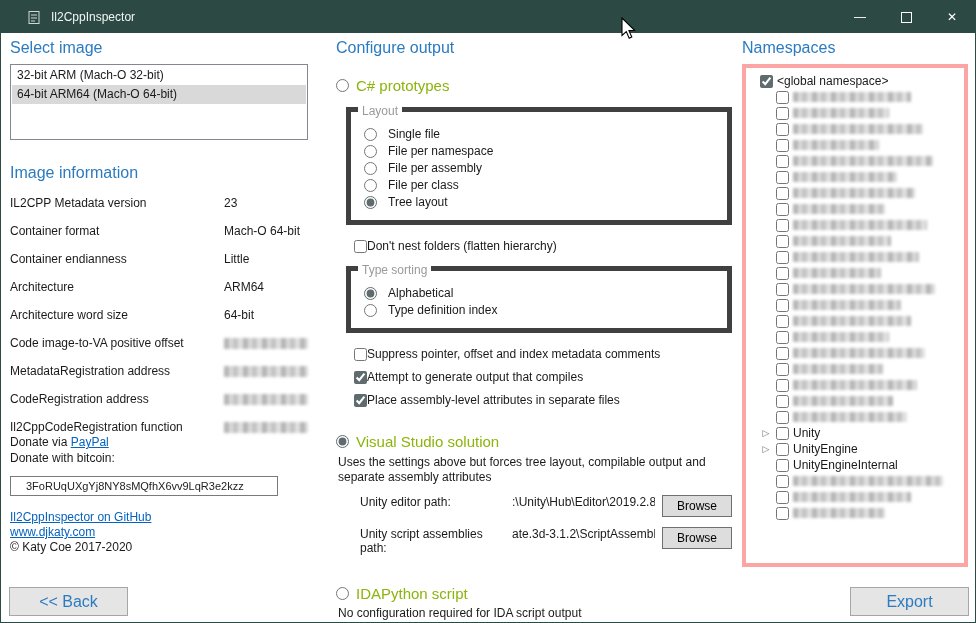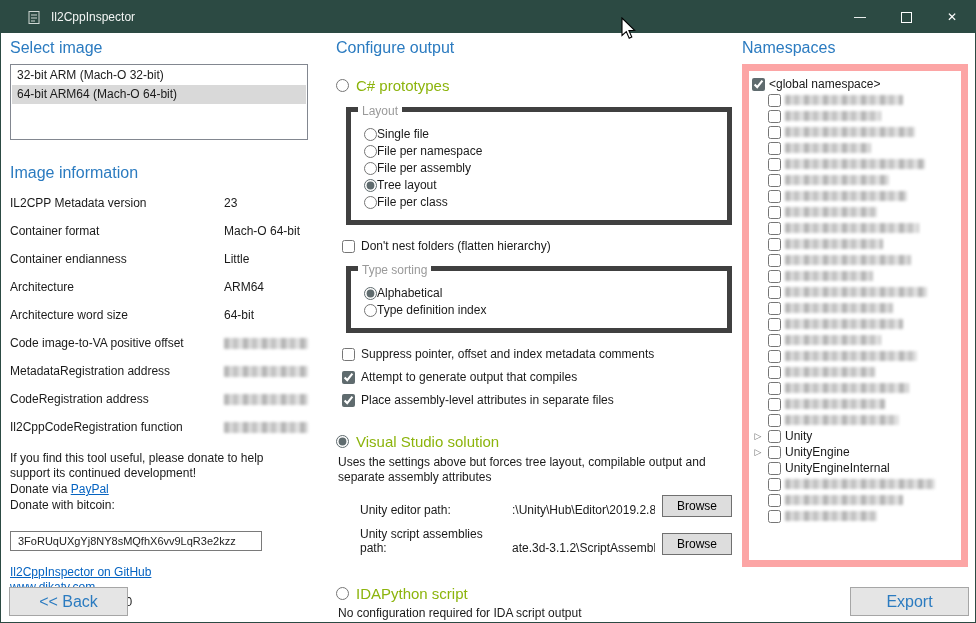--- a/index.html
+++ b/index.html
@@ -26,47 +26,47 @@
   .col-left{position:absolute;left:9px;top:38px;width:298px;font-size:12px;color:#1a1a1a;}
   .listbox{border:1px solid #828790;height:76px;margin-top:7px;padding:1px;box-sizing:border-box;}
   .listbox .item{padding:2px 5px;height:15px;line-height:15px;cursor:default;}
   .listbox .item.selected{background:#d9d9d9;}
   .info-heading{margin-top:24px;}
   .info-row{display:flex;align-items:center;margin-top:14px;}
   .info-label{flex:0 0 214px;}
   .info-value{flex:1;}
   .donate-text{margin-top:17px;line-height:15px;width:292px;}
   .donate-line{margin-top:1px;line-height:15px;}
-  .bitcoin-input{width:236px;height:16px;border:1px solid #7a7a7a;font-family:inherit;font-size:11px;padding:1px 7px;margin-top:18px;color:#222;}
+  .bitcoin-input{width:236px;height:16px;border:1px solid #7a7a7a;font-family:inherit;font-size:11px;padding:1px 15px;margin-top:10px;color:#222;}
   .links-block{margin-top:14px;line-height:15px;}
   .copyright{line-height:15px;}
 
   .big-btn{position:absolute;background:#e5e5e5;border:1px solid #a6a6a6;color:#2b7bc0;font-size:16px;font-family:inherit;cursor:pointer;}
   .back-btn{left:8px;top:586px;width:119px;height:29px;}
   .export-btn{left:849px;top:586px;width:119px;height:29px;}
 
   
   .col-mid{position:absolute;left:335px;top:38px;width:396px;font-size:12px;color:#1a1a1a;}
   .radio-head{display:flex;align-items:center;gap:7px;margin-top:20px;}
   .radio-head.first{margin-top:20px;}
   .groupbox{border:5px solid #404040;position:relative;margin:13px 0 0 10px;padding:12px 10px 8px 13px;}
   .group-label{position:absolute;top:-8px;left:7px;background:#fff;padding:0 4px;color:#9a9a9a;}
-  .opt-row{display:flex;align-items:center;gap:0;margin:3px 0;}
-  .chk-row{display:flex;align-items:center;gap:6px;margin:14px 0 0 6px;}
+  .opt-row{display:flex;align-items:center;gap:11px;margin:3px 0;}
+  .chk-row{display:flex;align-items:center;margin:14px 0 0 18px;}
   .chk-row.tight{margin-top:9px;}
   .vs-desc{margin:5px 0 0 2px;line-height:15px;width:392px;}
-  .path-row{display:flex;align-items:flex-end;margin:10px 0 0 24px;}
+  .path-row{display:flex;align-items:flex-start;margin:10px 0 0 24px;}
   .path-label{flex:0 0 152px;}
   .path-value{flex:1;text-align:right;margin-right:7px;white-space:nowrap;overflow:hidden;}
   .browse-btn{width:70px;height:22px;background:#dddddd;border:1px solid #707070;font-size:12px;font-family:inherit;cursor:pointer;}
   .ida-desc{margin:4px 0 0 2px;line-height:15px;}
 
   
   .col-right{position:absolute;left:741px;top:38px;width:226px;font-size:12px;color:#1a1a1a;}
-  .ns-list{border:7px solid #fca5a5;height:503px;margin-top:7px;padding:5px 3px;box-sizing:border-box;overflow:hidden;}
+  .ns-list{border:4px solid #fca5a5;height:503px;margin-top:7px;padding:5px 14px;box-sizing:border-box;overflow:hidden;}
   .ns-row{display:flex;align-items:center;height:16px;gap:4px;}
   .ns-expander{flex:0 0 12px;text-align:center;color:#707070;font-size:9px;line-height:16px;}
   .ns-label{white-space:nowrap;}
   .ns-redacted{height:10px;}
 
   .cursor{position:absolute;left:618px;top:16px;z-index:50;pointer-events:none;}
 </style>
 </head>
 <body>
 
@@ -135,21 +135,20 @@
       </div>
     <div class="info-row">
         <span class="info-label">CodeRegistration address</span>
         <span class="redacted" style="width:90px"></span>
       </div>
     <div class="info-row">
         <span class="info-label">Il2CppCodeRegistration function</span>
         <span class="redacted" style="width:84px"></span>
       </div>
 
-    <div class="donate-text">If you find this tool useful, please donate to help support its continued development!</div>
     <div class="donate-line"><span>Donate via </span><a class="link">PayPal</a></div>
     <div class="donate-line">Donate with bitcoin:</div>
     <input class="bitcoin-input" readonly="" value="3FoRUqUXgYj8NY8sMQfhX6vv9LqR3e2kzz" style="">
 
     <div class="links-block">
       <div><a class="link">Il2CppInspector on GitHub</a></div>
       <div><a class="link">www.djkaty.com</a></div>
       <div class="copyright">© Katy Coe 2017-2020</div>
     </div>
   </div>
@@ -172,26 +171,26 @@
         </label>
       <label class="opt-row">
           <input type="radio" name="layout" style="">
           <span>File per namespace</span>
         </label>
       <label class="opt-row">
           <input type="radio" name="layout" style="">
           <span>File per assembly</span>
         </label>
       <label class="opt-row">
+          <input type="radio" name="layout" style="">
+          <span>File per class</span>
+        </label>
+      <label class="opt-row">
           <input type="radio" name="layout" checked="" style="">
           <span>Tree layout</span>
-        </label>
-      <label class="opt-row">
-          <input type="radio" name="layout" style="">
-          <span>File per class</span>
         </label>
     </div>
 
     <label class="chk-row">
         <input type="checkbox" style="">
         <span>Don't nest folders (flatten hierarchy)</span>
       </label>
 
     <div class="groupbox">
       <span class="group-label">Type sorting</span>

